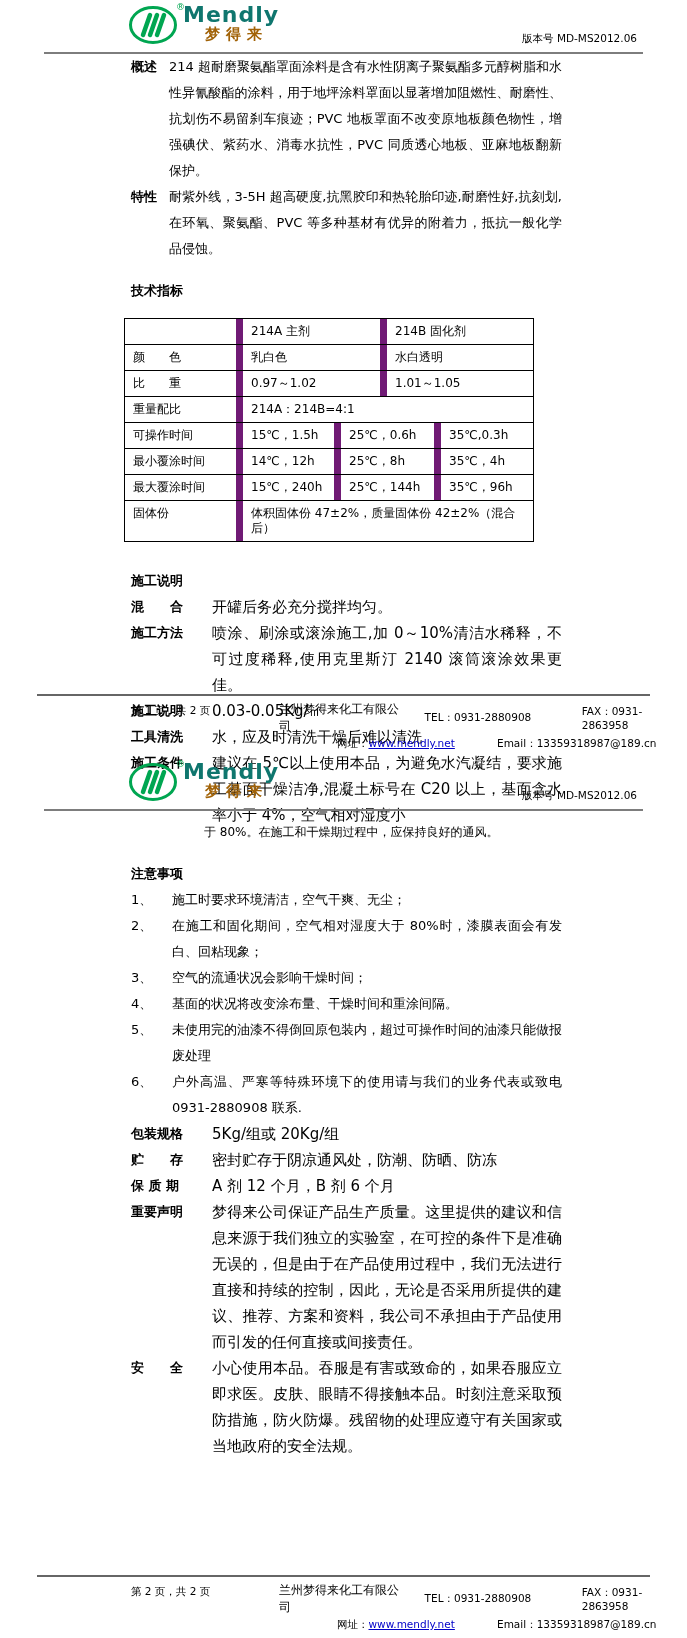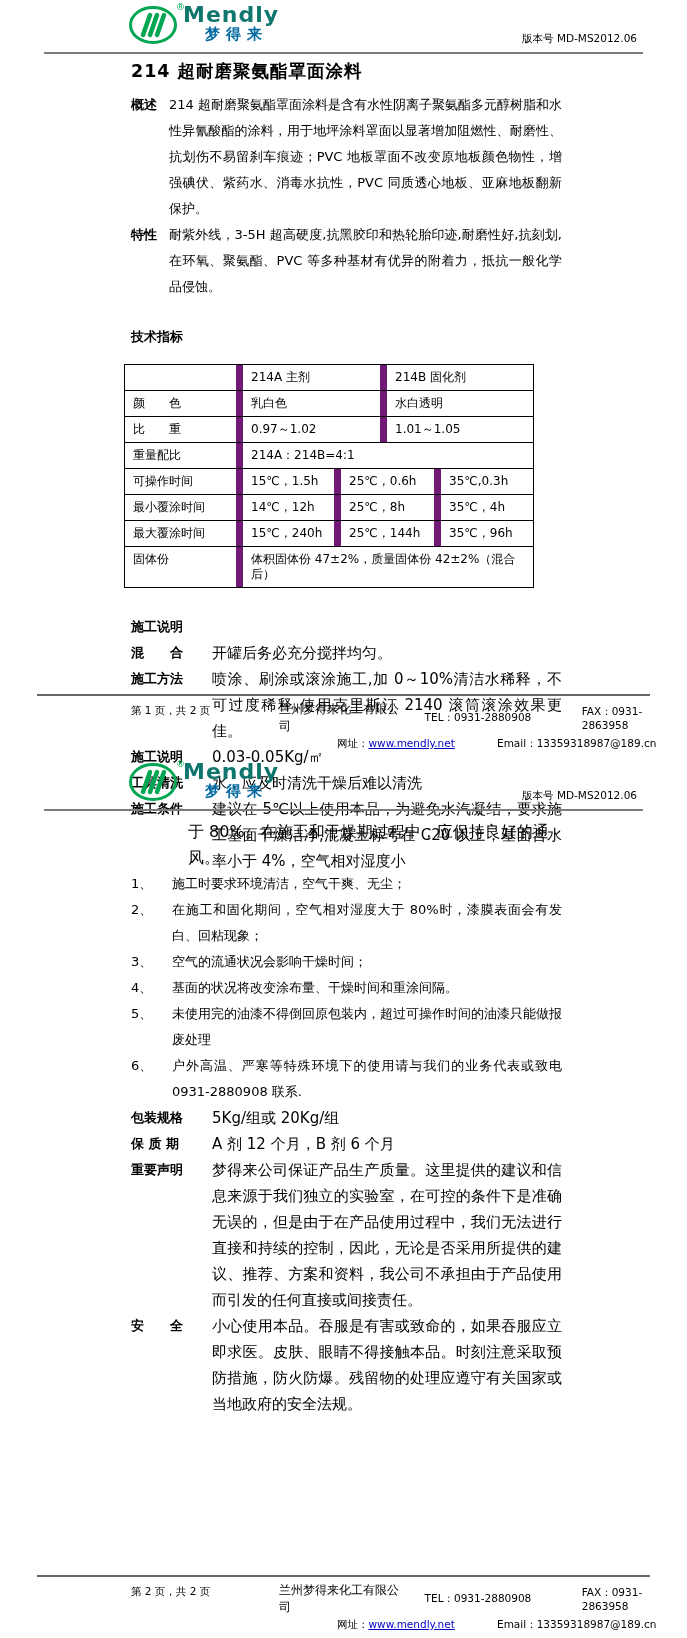--- a/index.html
+++ b/index.html
@@ -11,54 +11,54 @@
   .page { position: relative; }
   .page-1 { height: 757px; }
   .page-2 { height: 881px; }
 
   
   .hdr { margin: 0 44px; padding: 4px 0 2px 0; border-bottom: 2px solid #7d7d7d;
          display: flex; justify-content: space-between; align-items: flex-end; }
   .logo { display: flex; align-items: flex-start; margin-left: 84px; position: relative; }
   .logo-txt { margin-left: 5px; }
   .logo-name { color: #0f766e; font-weight: bold; font-size: 22px; line-height: 22px; letter-spacing: 1px; }
-  .logo-sub  { color: #0369a1; font-weight: bold; font-size: 15px; line-height: 17px; letter-spacing: 6px; margin-left: 22px; }
+  .logo-sub  { color: #a16207; font-weight: bold; font-size: 15px; line-height: 17px; letter-spacing: 6px; margin-left: 22px; }
   .reg { position: absolute; left: 48px; top: -2px; font-size: 9px; color: #00A651; }
   .version { font-size: 10.5px; padding-bottom: 4px; margin-right: 6px; }
 
   .content { margin: 0 125px 0 131px; }
 
   .doc-title { font-size: 17.5px; font-weight: bold; letter-spacing: 1px; margin: 5px 0 9px 0; }
 
   .para { display: flex; }
   .para-label { width: 38px; flex-shrink: 0; font-weight: bold; font-size: 13px; line-height: 26px; }
   .para-text  { flex: 1; font-size: 13px; line-height: 26px; text-align: justify; }
 
-  .section-heading { font-weight: bold; font-size: 13px; line-height: 26px; margin-top: 24px; }
+  .section-heading { font-weight: bold; font-size: 13px; line-height: 26px; margin-top: 16px; }
 
   
   .ttable { width: 410px; margin: 14px 0 0 -7px; border: 1.5px solid #000; font-size: 12px; }
   .trow { display: flex; border-bottom: 1px solid #000; }
   .trow:last-child { border-bottom: none; }
   .tcell { padding: 5px 8px; border-right: 7px solid #701a75; line-height: 15px; }
   .tcell:last-child { border-right: none; }
   .tlabel { width: 118px; flex-shrink: 0; }
   .c2a { width: 144px; } .c2b { flex: 1; }
   .c3a { width: 98px; }  .c3b { width: 100px; } .c3c { flex: 1; }
   .cspan { flex: 1; }
 
   .item { display: flex; }
   .item-label { width: 81px; flex-shrink: 0; font-weight: bold; font-size: 13px; line-height: 26px; }
   .item-text  { flex: 1; font-size: 15px; line-height: 26px; text-align: justify; }
 
   .note { display: flex; }
   .note-num  { width: 41px; flex-shrink: 0; font-size: 13px; line-height: 26px; }
   .note-text { flex: 1; font-size: 13px; line-height: 26px; text-align: justify; }
 
-  .continuation { margin-left: 57px; font-size: 16px; line-height: 26px; }
+  .continuation { margin-left: 73px; font-size: 12px; line-height: 26px; }
 
   
   .footer { position: absolute; left: 0; right: 0; bottom: 6px; }
   .f-rule { border-top: 2px solid #666; margin: 0 37px 5px 37px; }
   .f-body { display: flex; margin-left: 131px; font-size: 10.5px; }
   .f-page { width: 148px; flex-shrink: 0; padding-top: 3px; }
   .f-line1 { display: flex; align-items: center; }
   .f-company { font-size: 12px; margin-right: 16px; }
   .f-tel { width: 160px; }
   .f-line2 { display: flex; margin-left: 58px; margin-top: 2px; }
@@ -85,21 +85,20 @@
       <span class="reg">®</span>
       <div class="logo-txt">
         <div class="logo-name">Mendly</div>
         <div class="logo-sub">梦得来</div>
       </div>
     </div>
     <div class="version">版本号 MD-MS2012.06</div>
   </div>
 
   <div class="content">
-    <div class="doc-title">214 超耐磨聚氨酯罩面涂料</div>
 
     <div class="para">
       <div class="para-label">概述</div>
       <div class="para-text">214 超耐磨聚氨酯罩面涂料是含有水性阴离子聚氨酯多元醇树脂和水性异氰酸酯的涂料，用于地坪涂料罩面以显著增加阻燃性、耐磨性、抗划伤不易留刹车痕迹；PVC 地板罩面不改变原地板颜色物性，增强碘伏、紫药水、消毒水抗性，PVC 同质透心地板、亚麻地板翻新保护。</div>
     </div>
 
     <div class="para">
       <div class="para-label">特性</div>
       <div class="para-text">耐紫外线，3-5H 超高硬度,抗黑胶印和热轮胎印迹,耐磨性好,抗刻划,在环氧、聚氨酯、PVC 等多种基材有优异的附着力，抵抗一般化学品侵蚀。</div>
     </div>
@@ -214,20 +213,21 @@
         <div class="logo-name">Mendly</div>
         <div class="logo-sub">梦得来</div>
       </div>
     </div>
     <div class="version">版本号 MD-MS2012.06</div>
   </div>
 
   <div class="content" style="padding-top:8px;">
     <div class="continuation">于 80%。在施工和干燥期过程中，应保持良好的通风。</div>
 
+    <div class="section-heading">注意事项</div>
 
     <div class="note">
       <div class="note-num">1、</div>
       <div class="note-text">施工时要求环境清洁，空气干爽、无尘；</div>
     </div>
     <div class="note">
       <div class="note-num">2、</div>
       <div class="note-text">在施工和固化期间，空气相对湿度大于 80%时，漆膜表面会有发白、回粘现象；</div>
     </div>
     <div class="note">
@@ -243,20 +243,24 @@
       <div class="note-text">未使用完的油漆不得倒回原包装内，超过可操作时间的油漆只能做报废处理</div>
     </div>
     <div class="note">
       <div class="note-num">6、</div>
       <div class="note-text">户外高温、严寒等特殊环境下的使用请与我们的业务代表或致电 0931-2880908 联系.</div>
     </div>
 
     <div class="item">
       <div class="item-label">包装规格</div>
       <div class="item-text">5Kg/组或 20Kg/组</div>
+    </div>
+    <div class="item">
+      <div class="item-label">贮　　存</div>
+      <div class="item-text">密封贮存于阴凉通风处，防潮、防晒、防冻</div>
     </div>
     <div class="item">
       <div class="item-label">保 质 期</div>
       <div class="item-text">A 剂 12 个月，B 剂 6 个月</div>
     </div>
     <div class="item">
       <div class="item-label">重要声明</div>
       <div class="item-text">梦得来公司保证产品生产质量。这里提供的建议和信息来源于我们独立的实验室，在可控的条件下是准确无误的，但是由于在产品使用过程中，我们无法进行直接和持续的控制，因此，无论是否采用所提供的建议、推荐、方案和资料，我公司不承担由于产品使用而引发的任何直接或间接责任。</div>
     </div>
     <div class="item">

